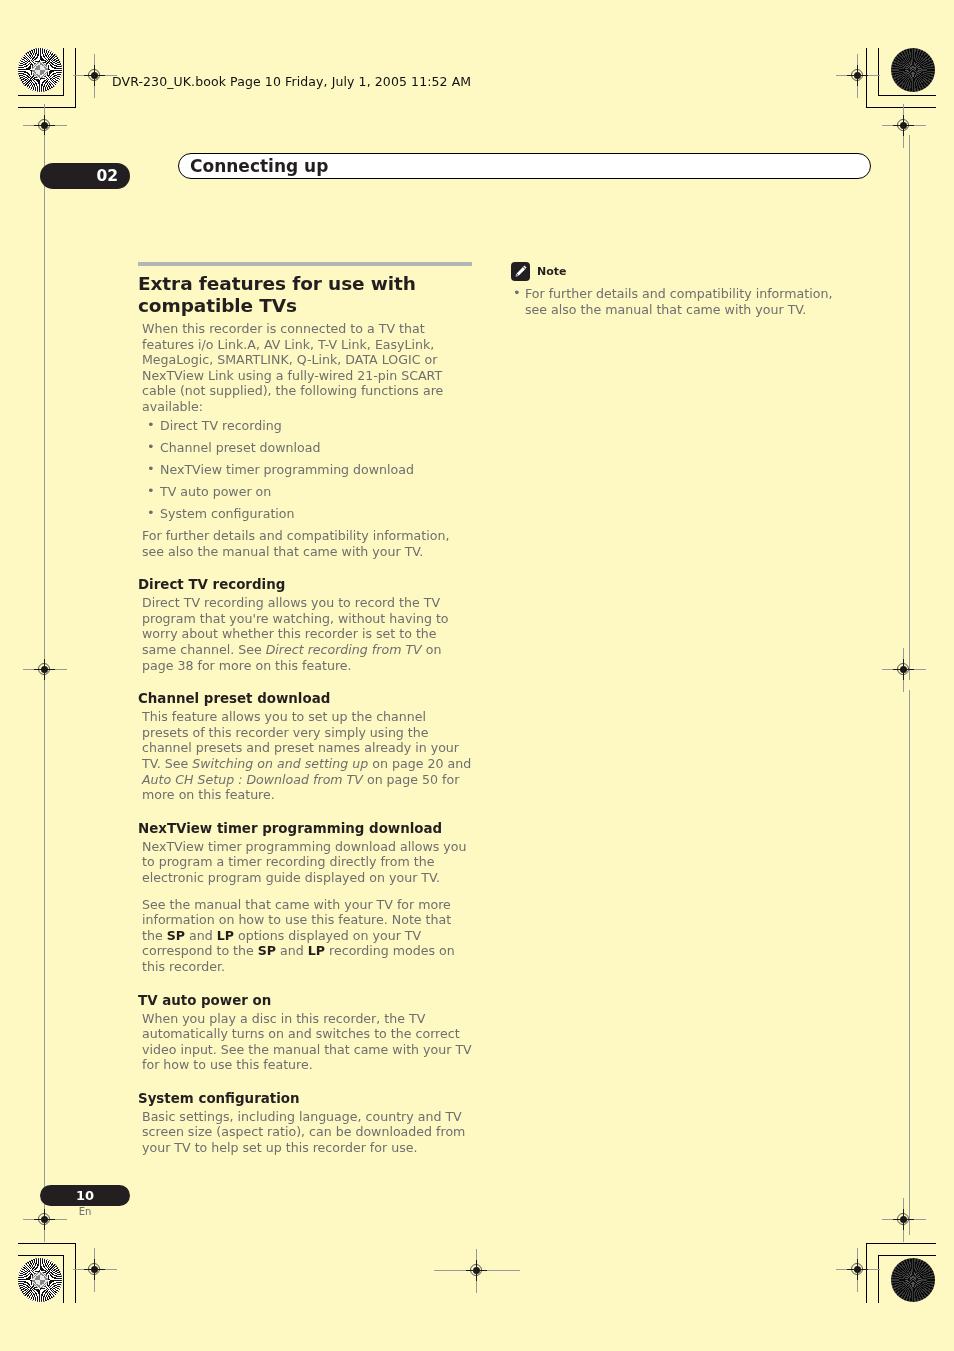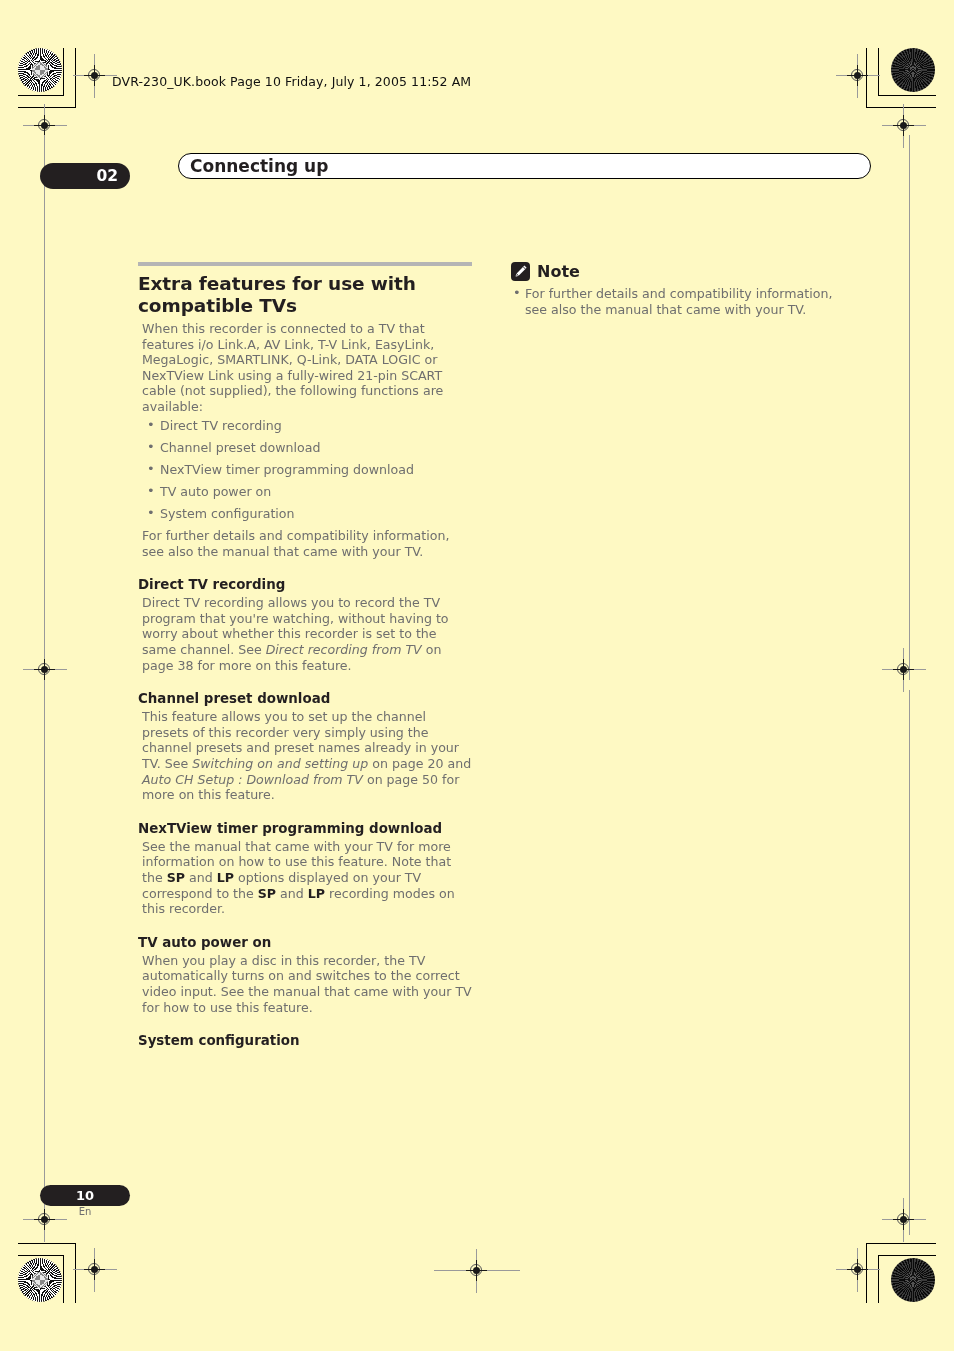--- a/index.html
+++ b/index.html
@@ -229,21 +229,21 @@
     width: 19px;
     height: 19px;
     background: #231f20;
     border-radius: 4px;
     position: relative;
     flex: 0 0 auto;
     margin-right: 7px;
   }
   .note-icon svg { position: absolute; left: 0; top: 0; }
   .note-label {
-    font-size: 16px;
+    font-size: 11px;
     font-weight: bold;
     color: #231f20;
   }
   ul.note-list {
     list-style: none;
     margin: 0;
     padding: 0;
   }
   ul.note-list li {
     position: relative;
@@ -442,26 +442,28 @@
 
     <p class="body">For further details and compatibility information, see also the manual that came with your TV.</p>
 
     <h2 class="sub-heading">Direct TV recording</h2>
     <p class="body"><span>Direct TV recording allows you to record the TV program that you're watching, without having to worry about whether this recorder is set to the same channel. See </span><em>Direct recording from TV</em><span> on page 38 for more on this feature.</span></p>
 
     <h2 class="sub-heading">Channel preset download</h2>
     <p class="body"><span>This feature allows you to set up the channel presets of this recorder very simply using the channel presets and preset names already in your TV. See </span><em>Switching on and setting up</em><span> on page 20 and </span><em>Auto CH Setup : Download from TV</em><span> on page 50 for more on this feature.</span></p>
 
     <h2 class="sub-heading">NexTView timer programming download</h2>
+    <p class="body">NexTView timer programming download allows you to program a timer recording directly from the electronic program guide displayed on your TV.</p>
     <p class="body"><span>See the manual that came with your TV for more information on how to use this feature. Note that the </span><span class="bold-inline">SP</span><span> and </span><span class="bold-inline">LP</span><span> options displayed on your TV correspond to the </span><span class="bold-inline">SP</span><span> and </span><span class="bold-inline">LP</span><span> recording modes on this recorder.</span></p>
 
     <h2 class="sub-heading">TV auto power on</h2>
     <p class="body">When you play a disc in this recorder, the TV automatically turns on and switches to the correct video input. See the manual that came with your TV for how to use this feature.</p>
 
     <h2 class="sub-heading">System configuration</h2>
+    <p class="body">Basic settings, including language, country and TV screen size (aspect ratio), can be downloaded from your TV to help set up this recorder for use.</p>
   </div>
 
   <div class="col col-right">
     <div class="note-head">
       <span class="note-icon">
         <svg width="19" height="19" viewBox="0 0 19 19" aria-hidden="true">
           <path d="M13.4 3.6 L15.6 5.8 L7.6 13.8 L4.3 15.0 L5.4 11.7 Z" fill="#ffffff"></path>
           <path d="M12.2 4.8 L14.4 7.0" stroke="#231f20" stroke-width="0.9" fill="none"></path>
           <path d="M5.4 11.7 L7.6 13.8" stroke="#231f20" stroke-width="0.9" fill="none"></path>
           <path d="M4.3 15.0 L5.9 13.4" stroke="#231f20" stroke-width="0.9" fill="none"></path>

